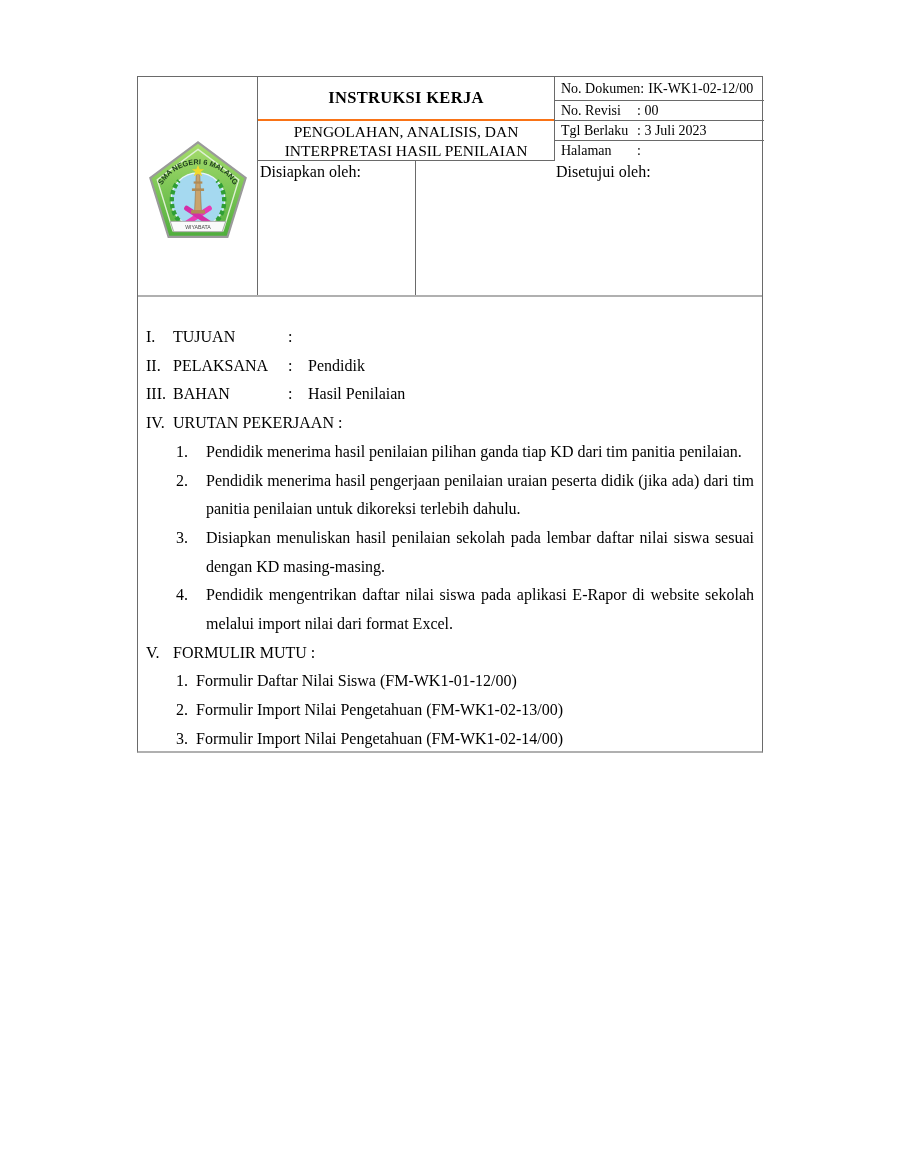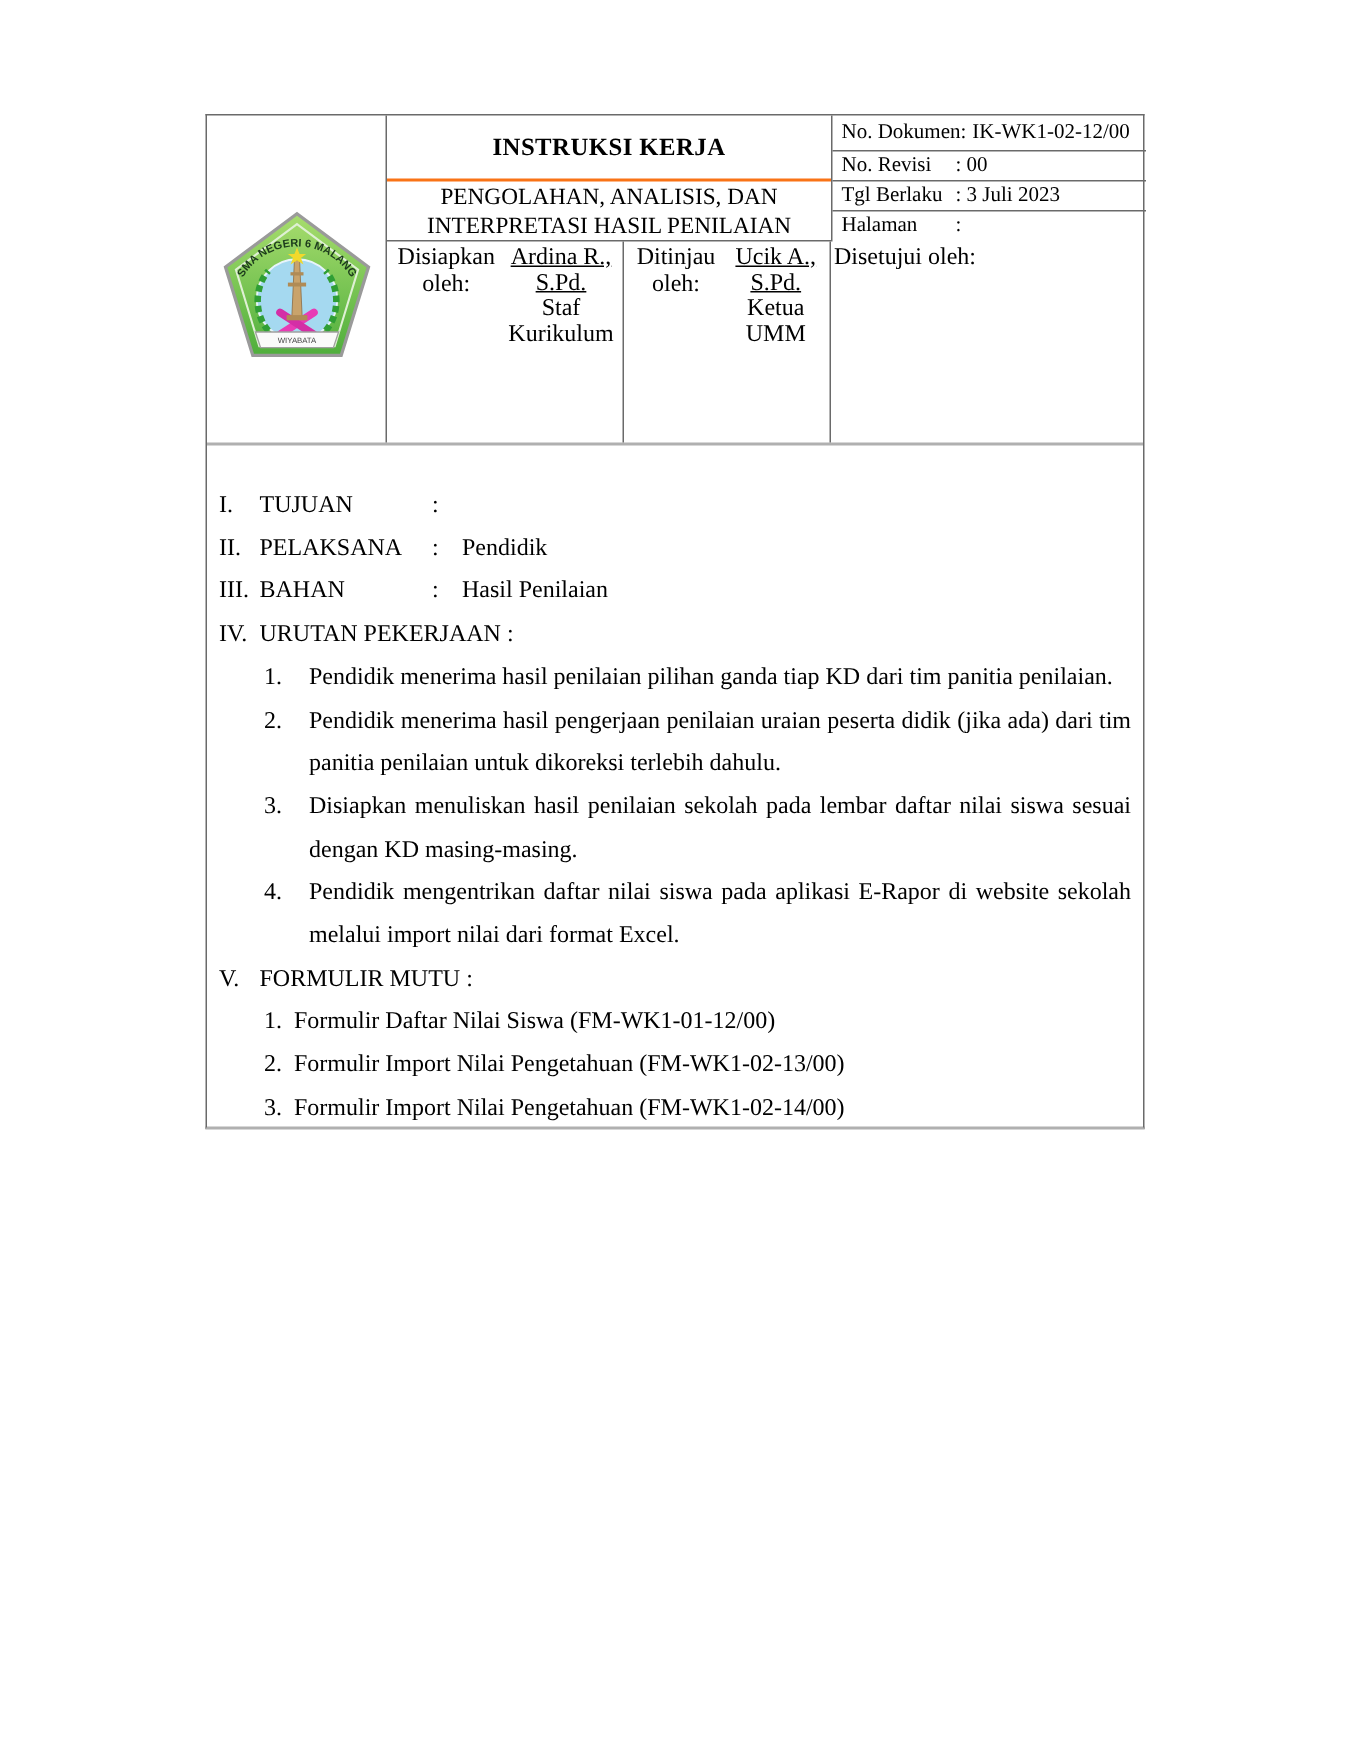--- a/index.html
+++ b/index.html
@@ -104,31 +104,20 @@
         </div>
         <div class="meta-row r" style="border-bottom:none;">
           <span class="meta-label-fixed">Halaman</span>
           <span>:</span>
         </div>
       </div>
 
       <div class="sig-row">
         <div class="sig-cell sig-c1">
           <div>Disiapkan oleh:</div>
-          <div>
-            <div class="sig-name">Ardina R., S.Pd.</div>
-            <div class="sig-title">Staf Kurikulum</div>
-          </div>
-        </div>
-        <div class="sig-cell sig-c2">
-          <div>Ditinjau oleh:</div>
-          <div>
-            <div class="sig-name">Ucik A., S.Pd.</div>
-            <div class="sig-title">Ketua UMM</div>
-          </div>
         </div>
         <div class="sig-cell sig-c3">
           <div>Disetujui oleh:</div>
         </div>
       </div>
     </div>
 
     <div class="bodyc">
 
       <div class="sec">

